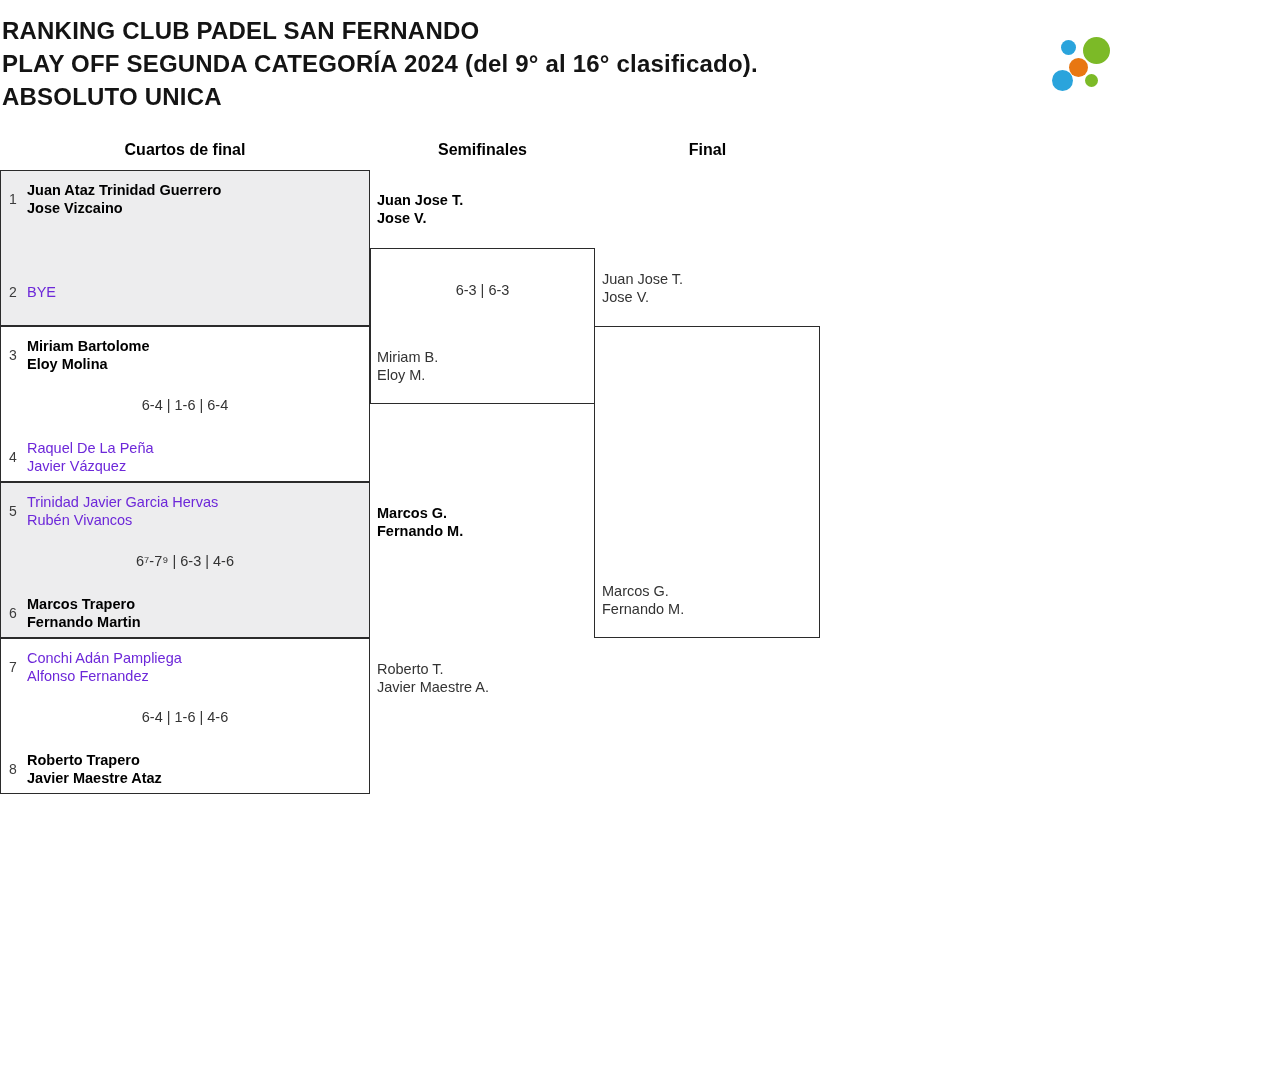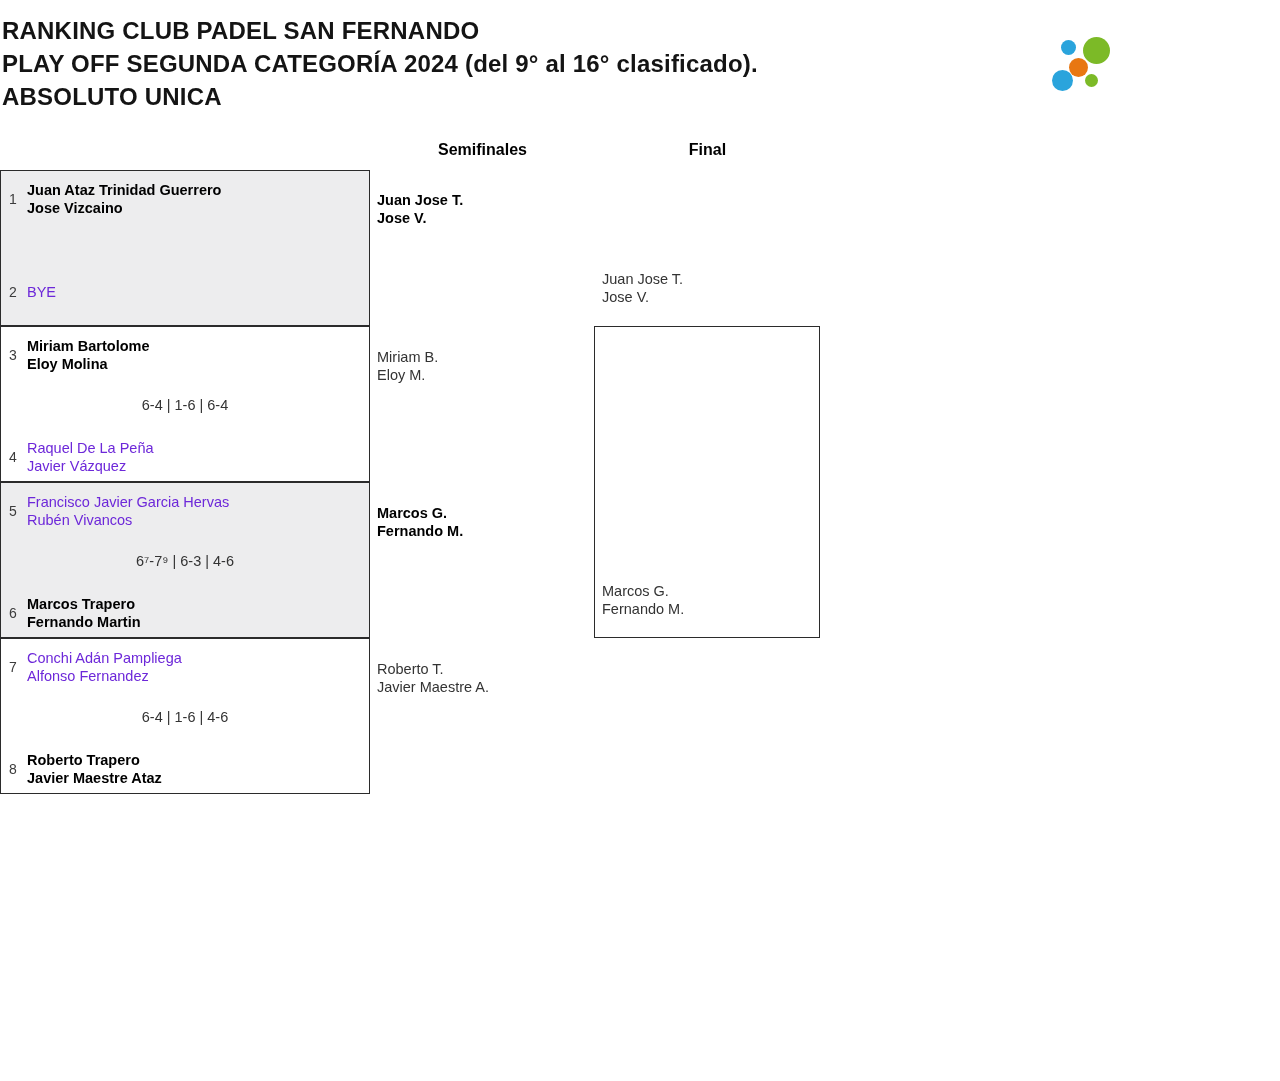--- a/index.html
+++ b/index.html
@@ -138,20 +138,21 @@
   </div>
 
   <div class="logo">
     <span class="dot blue-sm"></span>
     <span class="dot green-lg"></span>
     <span class="dot orange-md"></span>
     <span class="dot blue-md"></span>
     <span class="dot green-sm"></span>
   </div>
 
+  <div class="col-head c1">Cuartos de final</div>
   <div class="col-head c2">Semifinales</div>
   <div class="col-head c3">Final</div>
 
   <div class="box qf q1 shaded">
     <div class="team-row top-row winner">
       <span class="seed">1</span>
       <span class="names">
         <div>Juan Ataz Trinidad Guerrero</div>
         <div>Jose Vizcaino</div>
       </span>
@@ -179,21 +180,21 @@
         <div>Raquel De La Peña</div>
         <div>Javier Vázquez</div>
       </span>
     </div>
   </div>
 
   <div class="box qf q3 shaded">
     <div class="team-row top-row">
       <span class="seed">5</span>
       <span class="names">
-        <div>Francisco Javier Garcia Hervas</div>
+        <div>Trinidad Javier Garcia Hervas</div>
         <div>Rubén Vivancos</div>
       </span>
     </div>
     <div class="score">6⁷-7⁹ | 6-3 | 4-6</div>
     <div class="team-row bottom-row winner">
       <span class="seed">6</span>
       <span class="names">
         <div>Marcos Trapero</div>
         <div>Fernando Martin</div>
       </span>
@@ -211,20 +212,23 @@
     <div class="score">6-4 | 1-6 | 4-6</div>
     <div class="team-row bottom-row winner">
       <span class="seed">8</span>
       <span class="names">
         <div>Roberto Trapero</div>
         <div>Javier Maestre Ataz</div>
       </span>
     </div>
   </div>
 
+  <div class="box sf s1">
+    <div class="score">6-3 | 6-3</div>
+  </div>
 
   <div class="box final-box"></div>
 
   <div class="entrant winner" style="left:377px; top:179px;">
     <div>Juan Jose T.</div>
     <div>Jose V.</div>
   </div>
   <div class="entrant" style="left:377px; top:336px;">
     <div>Miriam B.</div>
     <div>Eloy M.</div>

